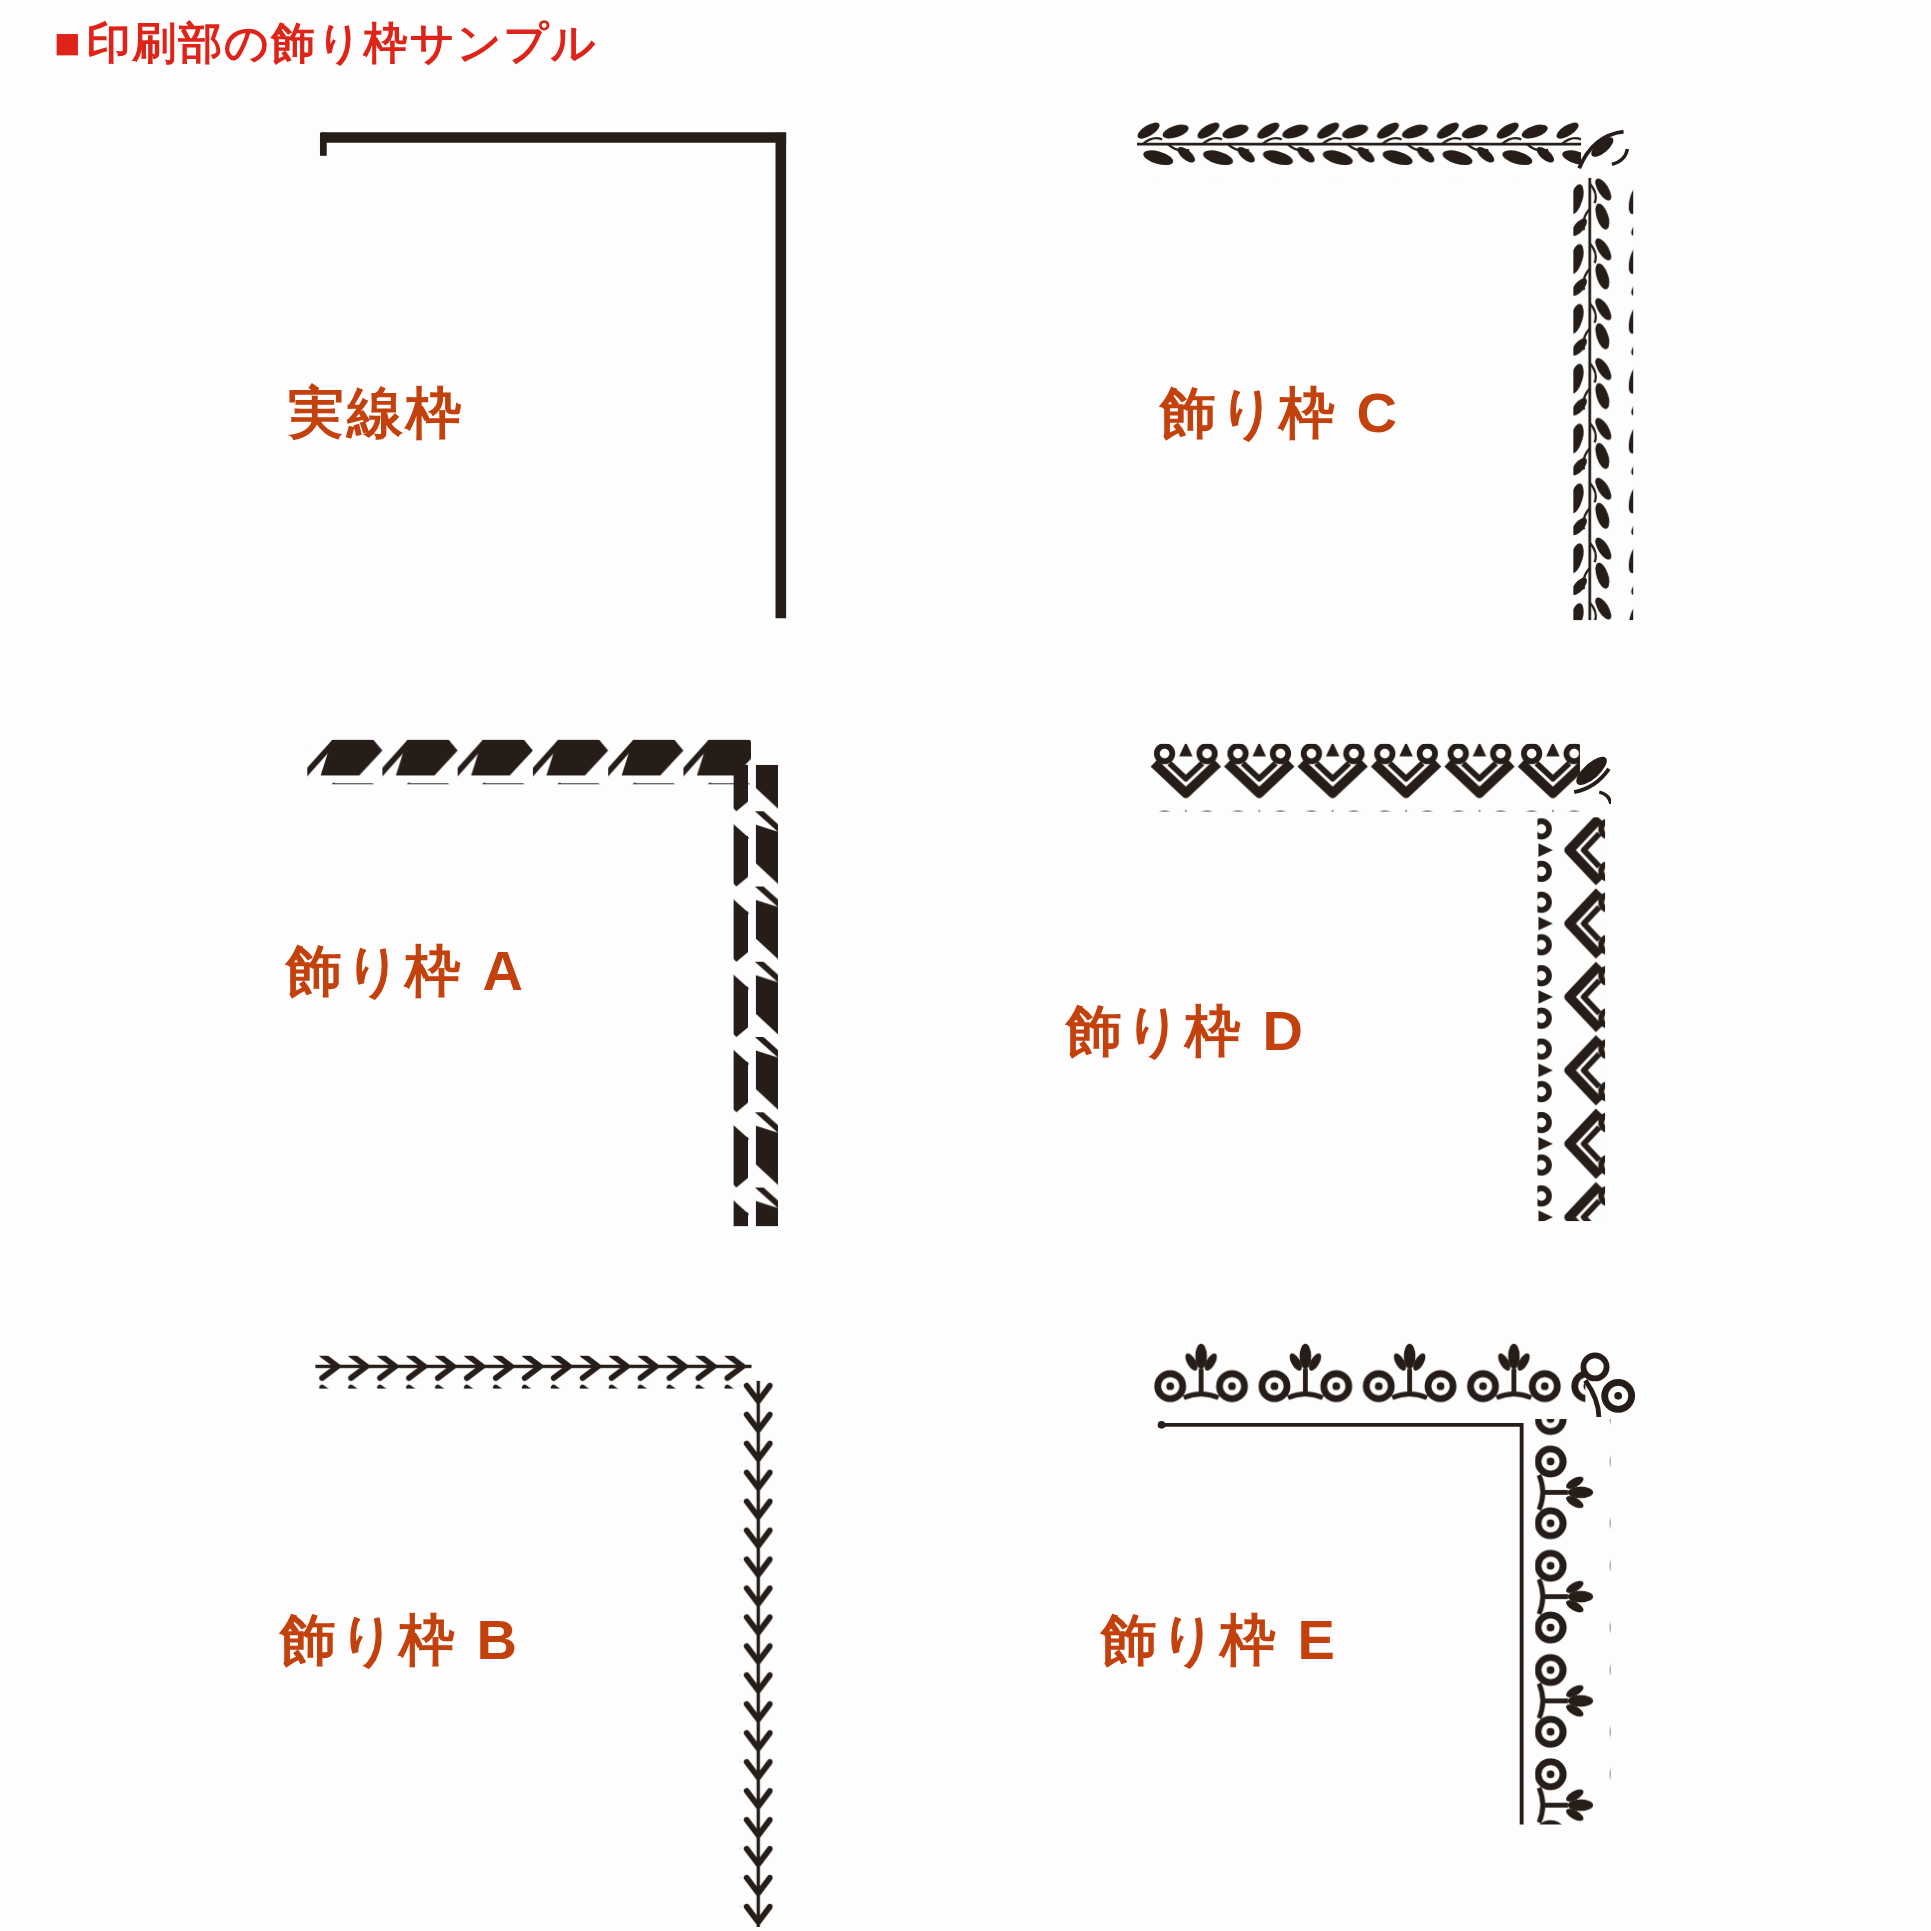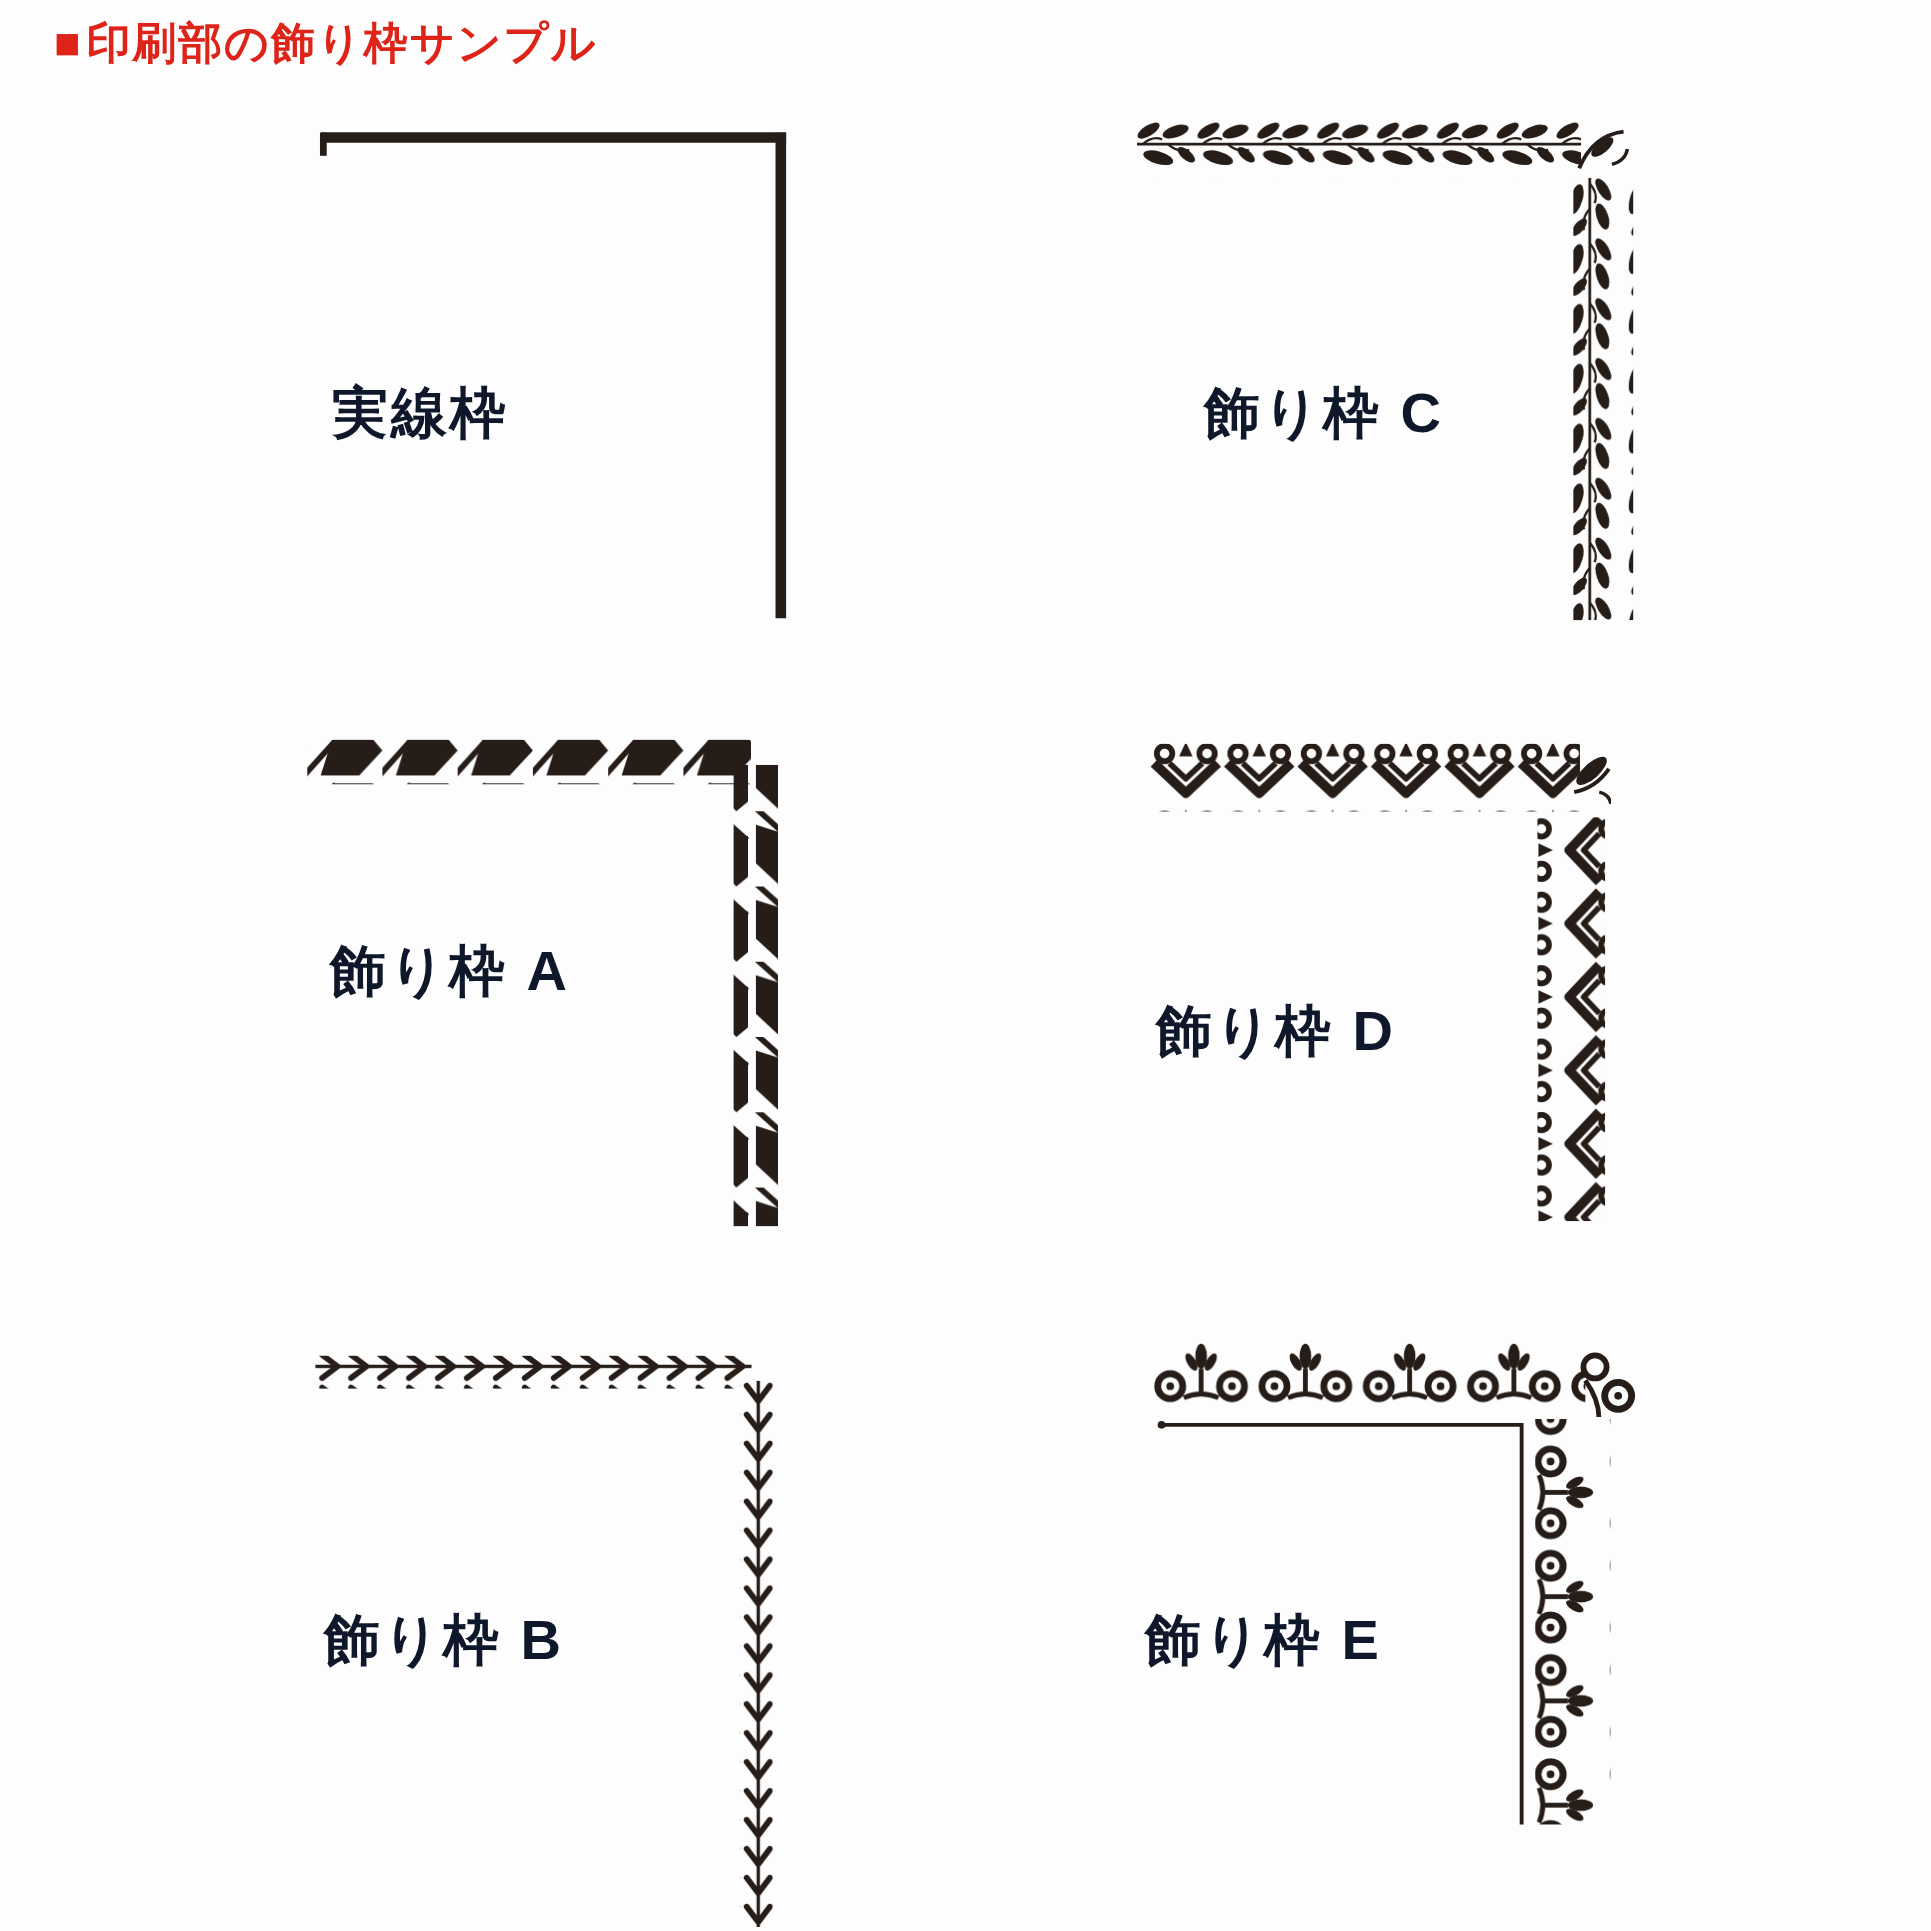--- a/index.html
+++ b/index.html
@@ -8,33 +8,33 @@
     font-family:"Liberation Sans","DejaVu Sans",sans-serif;
   }
   .title{
     position:absolute;left:54px;top:17.4px;display:flex;align-items:center;gap:3.9px;
     color:#de2418;font-size:44px;font-weight:bold;letter-spacing:1.9px;line-height:1.2;
   }
   .title .bullet{font-size:44px;}
   .sample{position:absolute;margin:0;padding:0;}
   .sample svg{display:block;}
   .label{
-    position:absolute;color:#0f172a;font-size:56px;font-weight:bold;
-    letter-spacing:2.9px;white-space:nowrap;line-height:1.1;margin-left:44px;
+    position:absolute;color:#c2410c;font-size:56px;font-weight:bold;
+    letter-spacing:2.9px;white-space:nowrap;line-height:1.1;
   }
   #fig-solid{left:317px;top:124px;}
   #fig-c{left:1137px;top:118px;}
   #fig-a{left:307px;top:736px;}
   #fig-d{left:1149px;top:740px;}
   #fig-b{left:315px;top:1350px;}
   #fig-e{left:1149px;top:1336px;}
   #lbl-solid{left:288px;top:382px;}
   #lbl-c{left:1160px;top:382px;}
   #lbl-a{left:286px;top:940px;}
-  #lbl-d{left:1112px;top:1000px;text-align:right;}
+  #lbl-d{left:1066px;top:1000px;text-align:right;}
   #lbl-b{left:280px;top:1609px;}
   #lbl-e{left:1101px;top:1609px;}
 </style>
 </head>
 <body>
 
 <div class="page">
 
   <div class="title">
     <span class="bullet">■</span>

